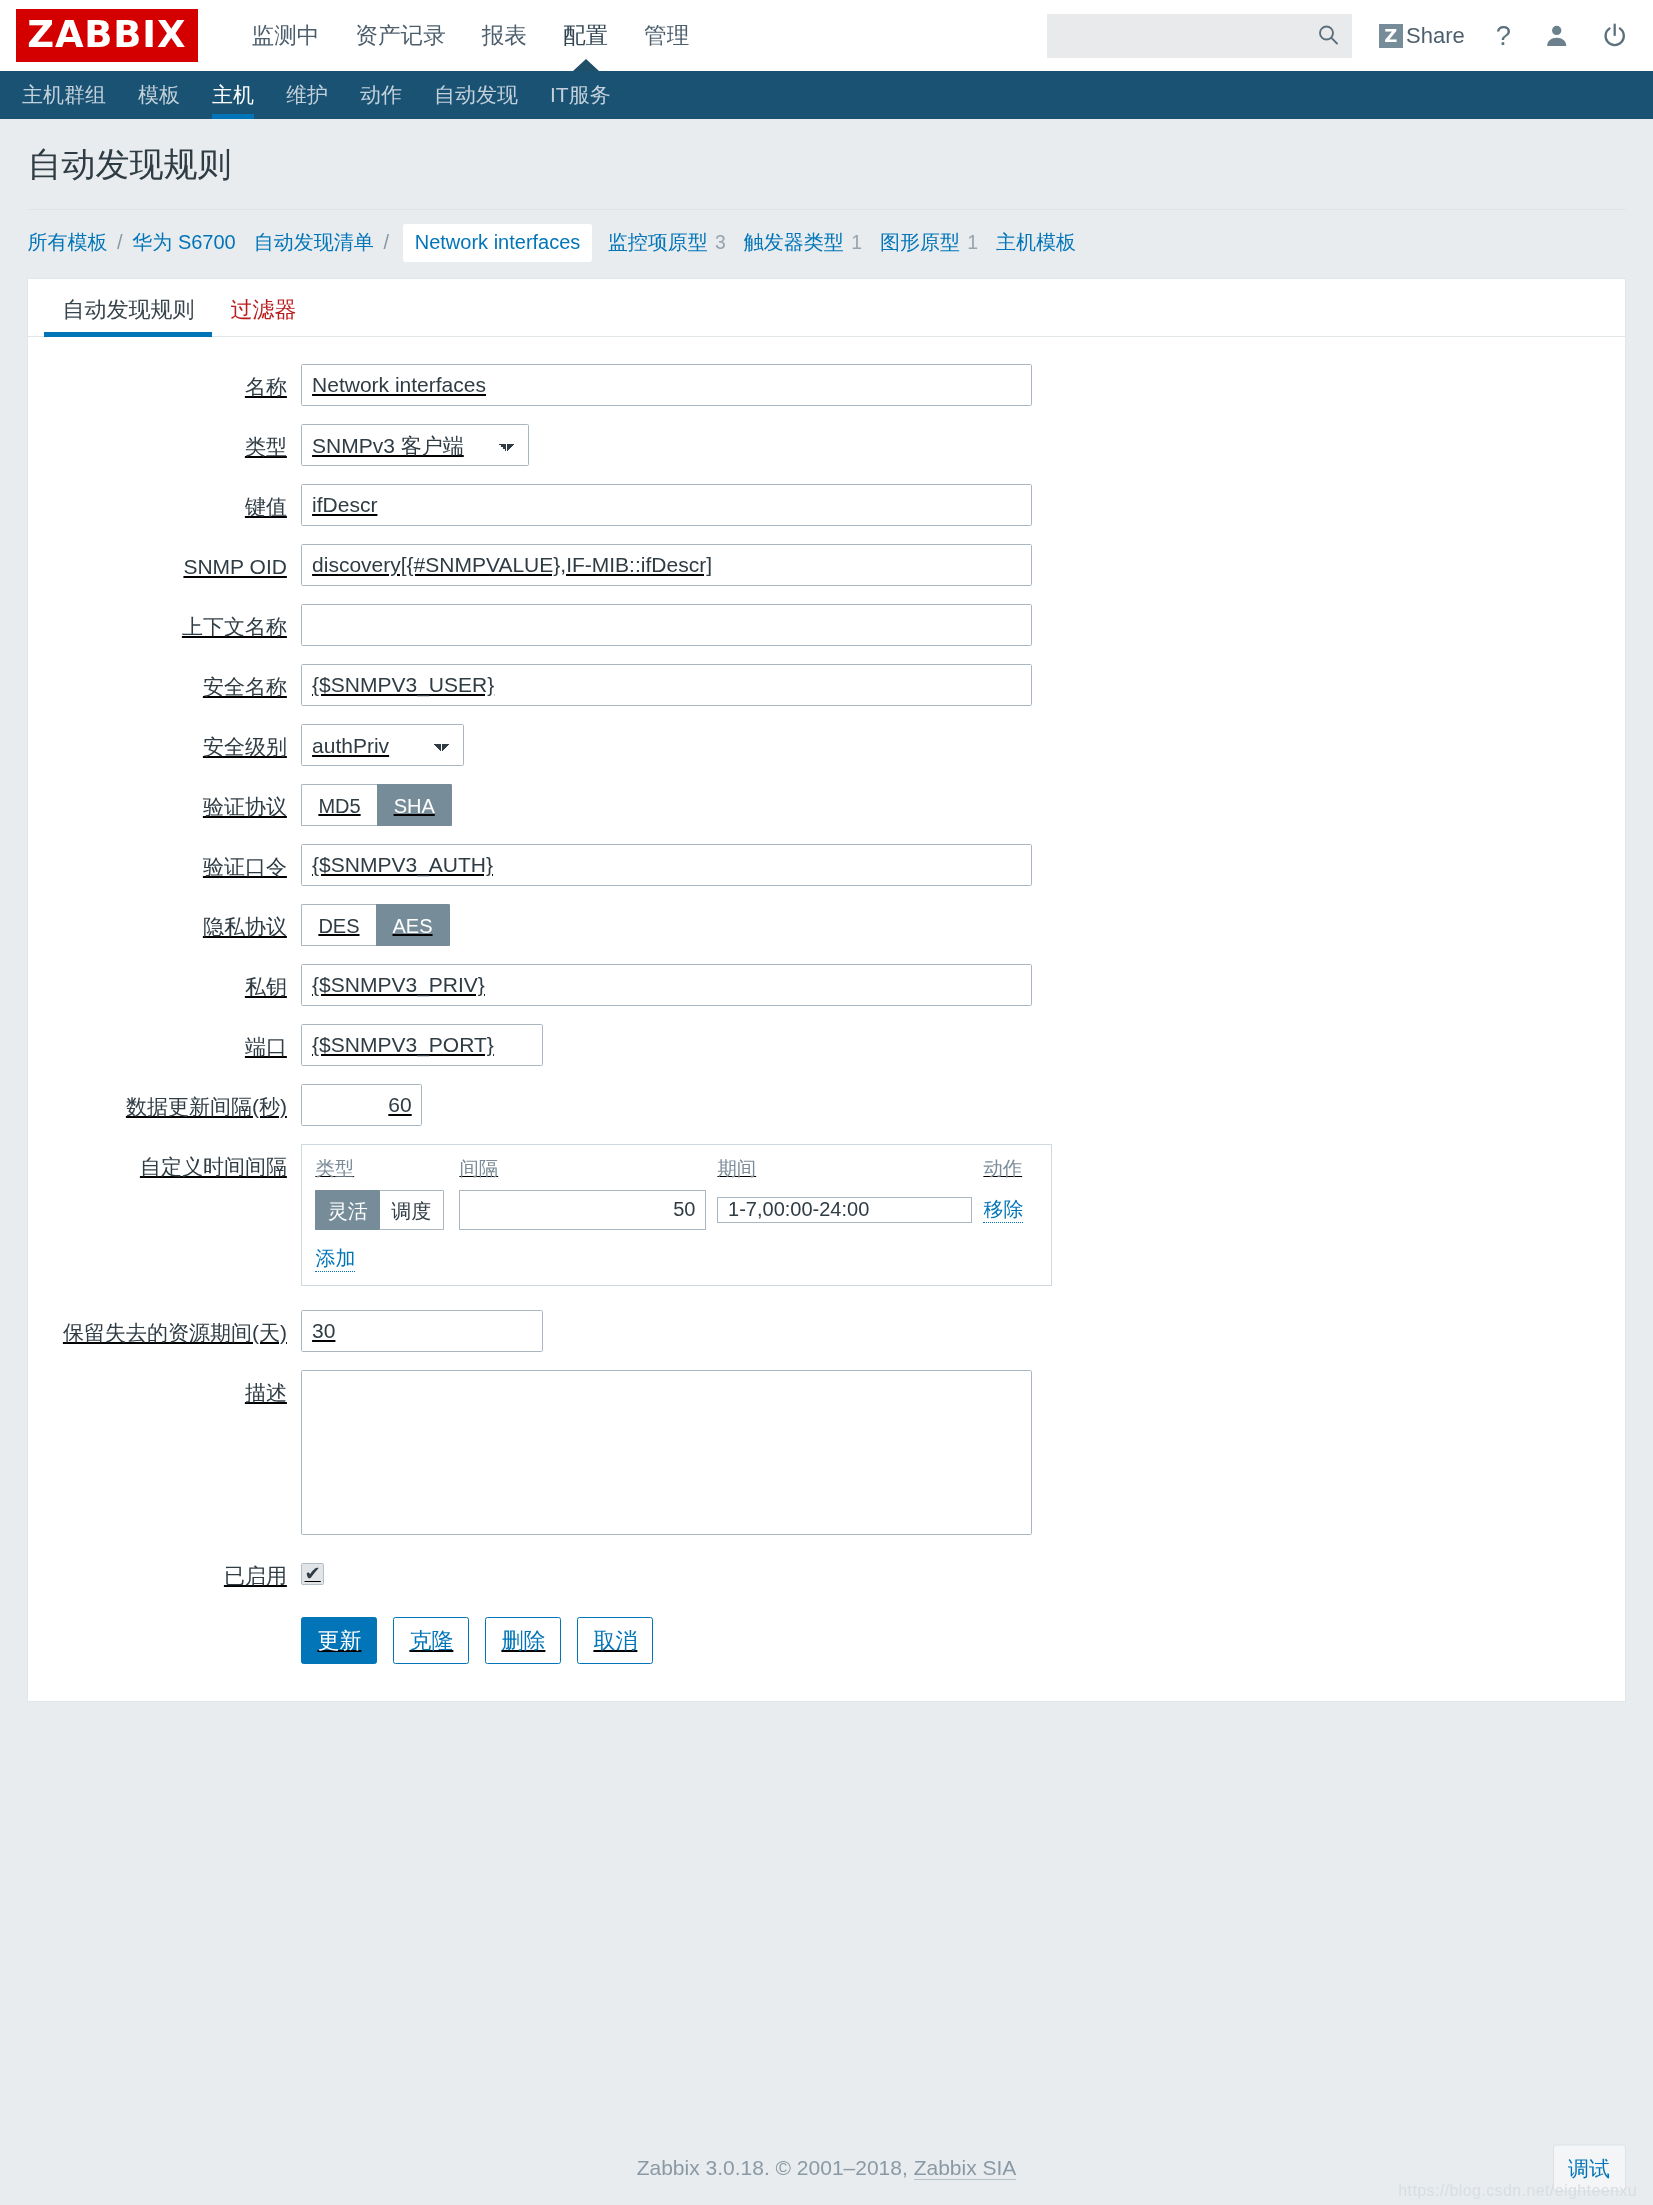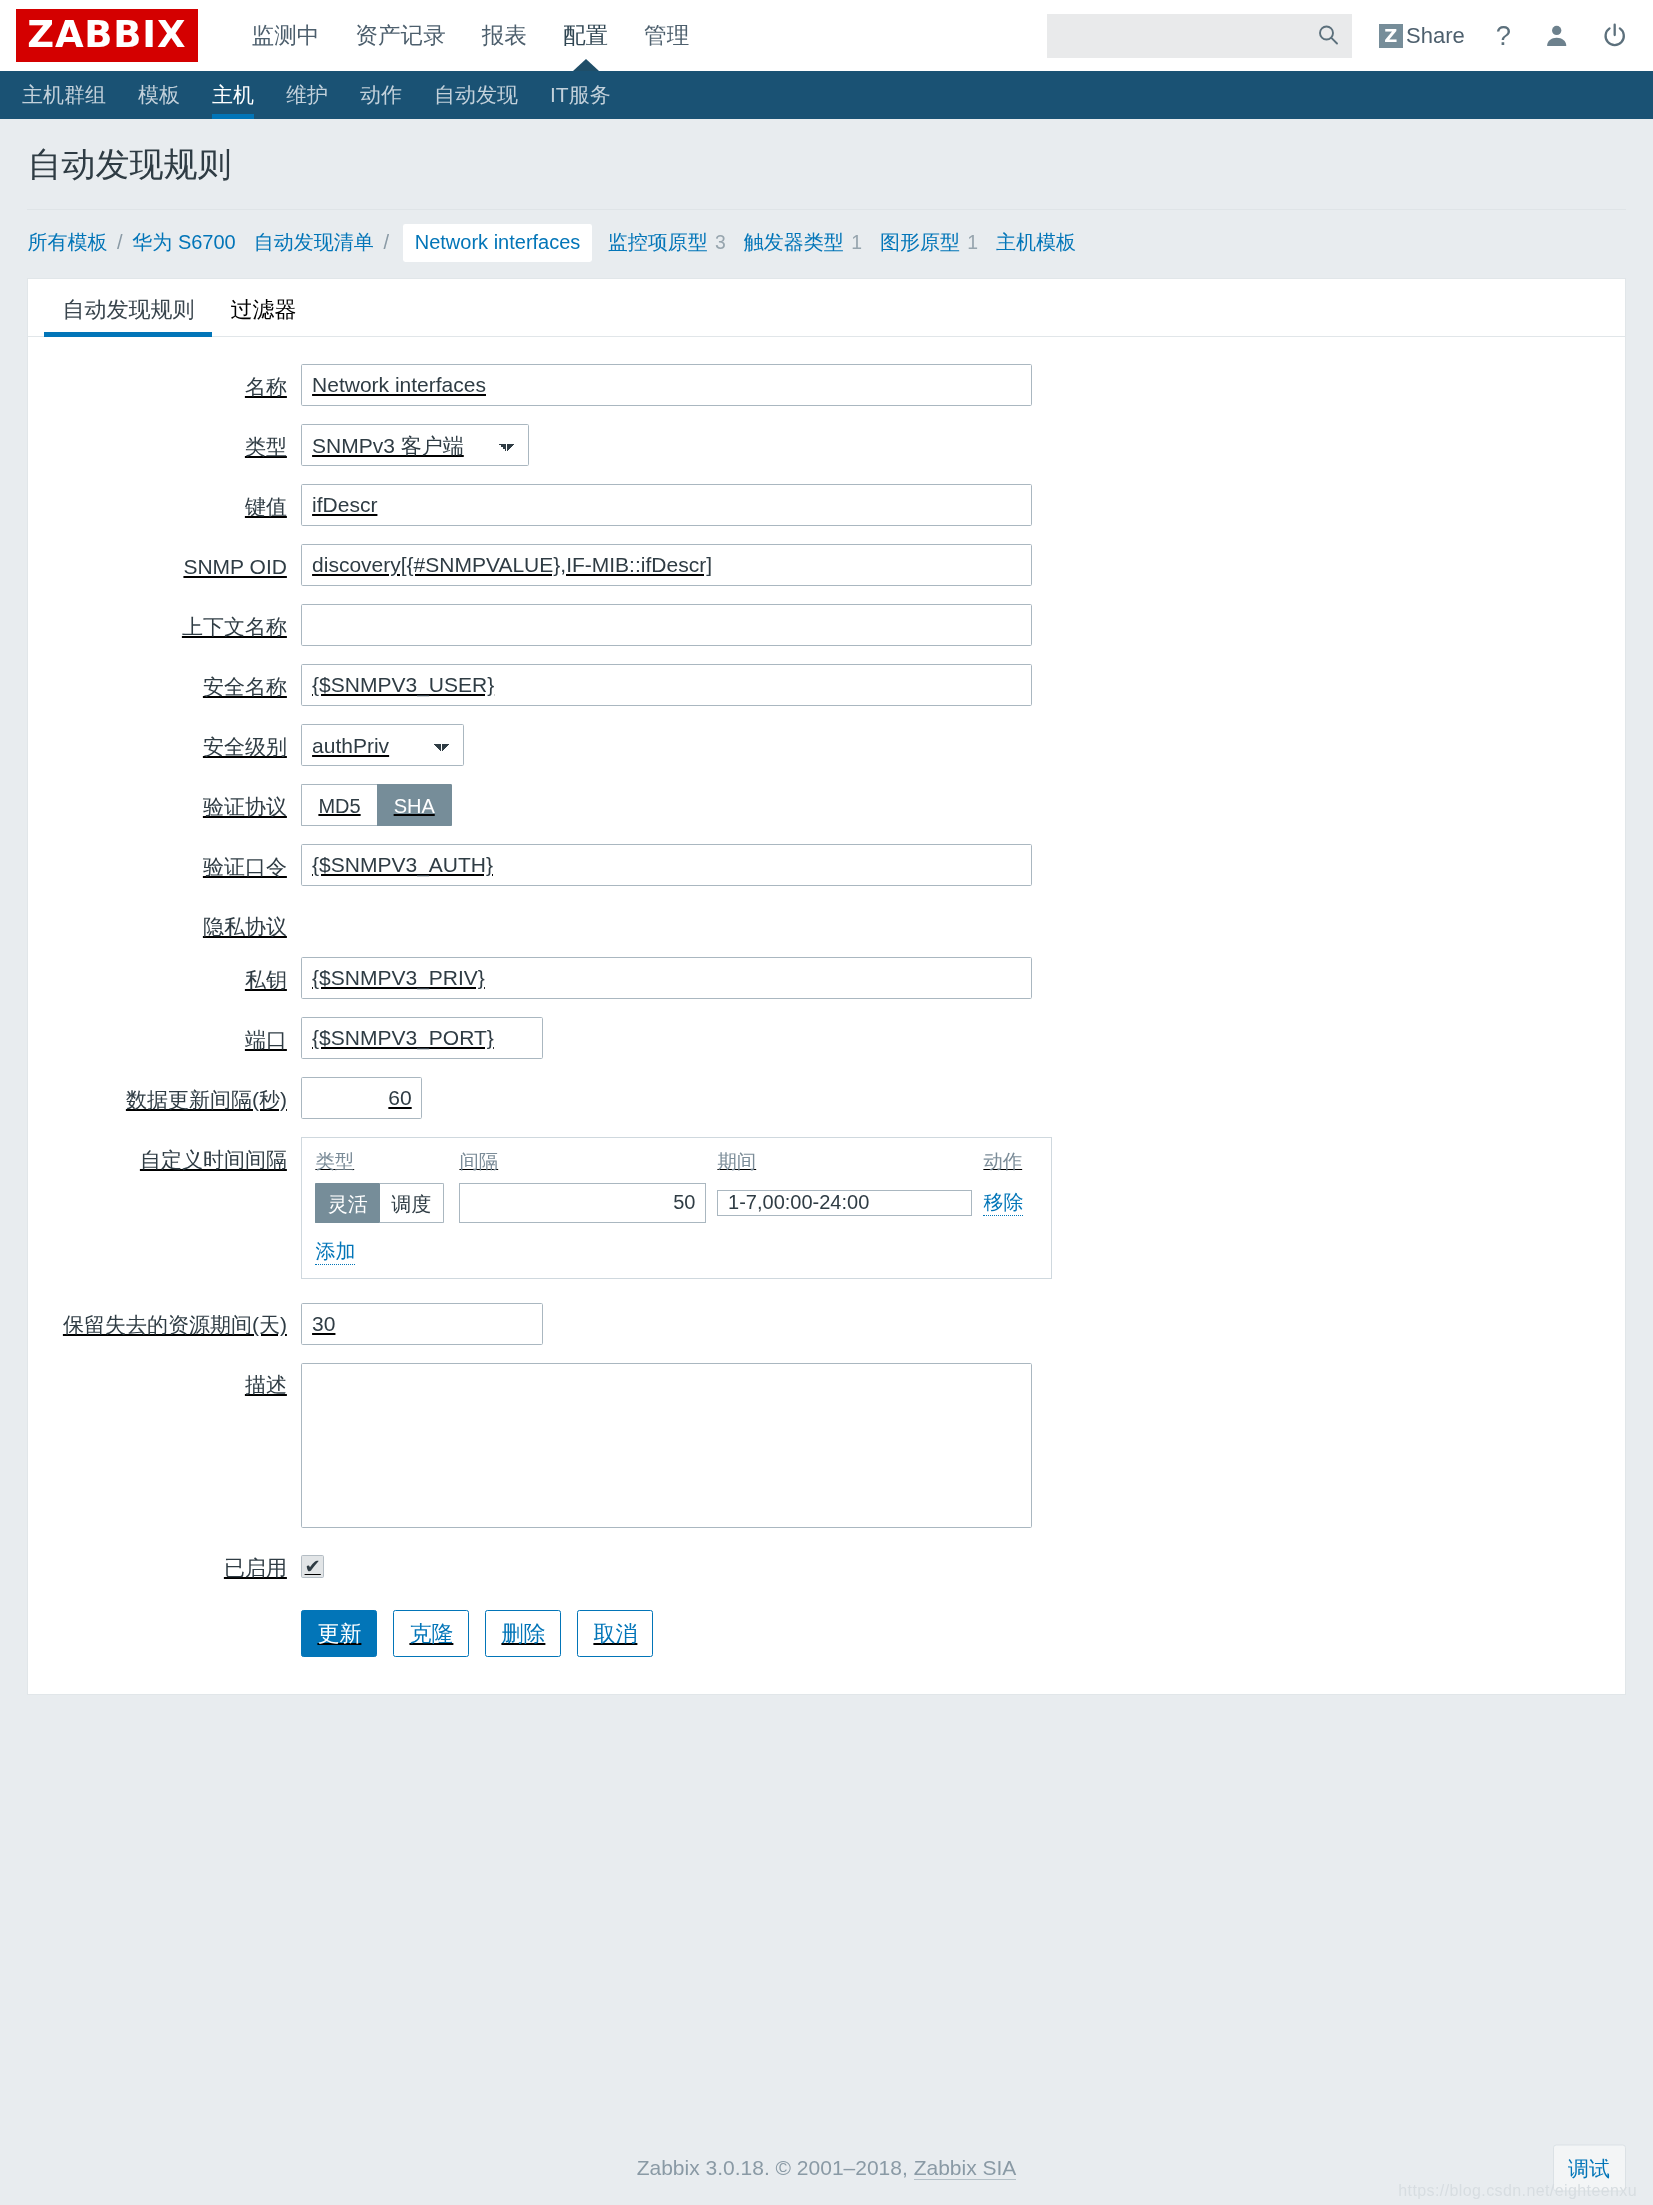--- a/index.html
+++ b/index.html
@@ -144,21 +144,21 @@
   .tabs {
     display: flex; align-items: flex-end;
     border-bottom: 0.8px solid #e1e6e9;
     padding: 0 16px;
     height: 58px;
   }
   .tab {
     position: relative;
     font-size: 22px;
     padding: 0 18px 14.5px 18px;
-    color: #000000; cursor: pointer;
+    color: #b91c1c; cursor: pointer;
     line-height: 1;
   }
   .tab.active { color: #39454d; }
   .tab.active::after {
     content: ""; position: absolute; left: 0; right: 0; bottom: -0.8px;
     height: 4.8px; background: #0275b8;
   }
 
   
   .form { padding: 27.4px 0 19.4px 0; }
@@ -460,20 +460,26 @@
 
       <div class="row">
         <div class="lbl">验证口令</div>
         <div class="fld">
           <input class="txt" type="text" value="{$SNMPV3_AUTH}" style="">
         </div>
       </div>
 
       <div class="row">
         <div class="lbl">隐私协议</div>
+        <div class="fld">
+          <div class="seg">
+            <div class="opt">DES</div>
+            <div class="opt on">AES</div>
+          </div>
+        </div>
       </div>
 
       <div class="row">
         <div class="lbl">私钥</div>
         <div class="fld">
           <input class="txt" type="text" value="{$SNMPV3_PRIV}" style="">
         </div>
       </div>
 
       <div class="row">

